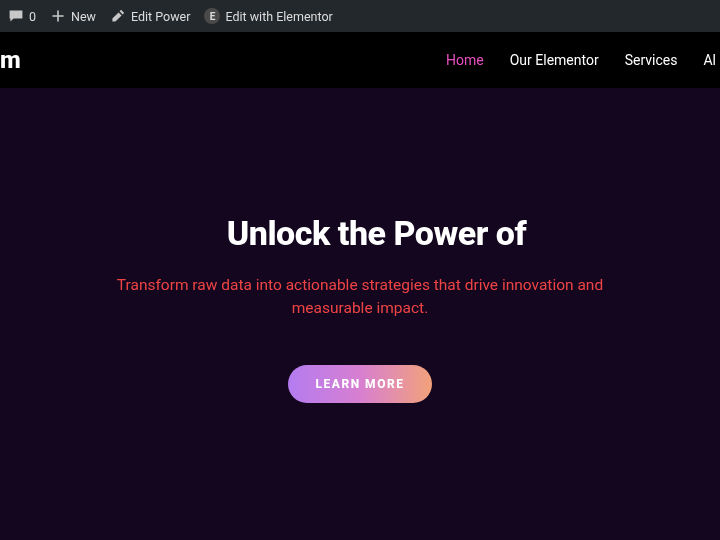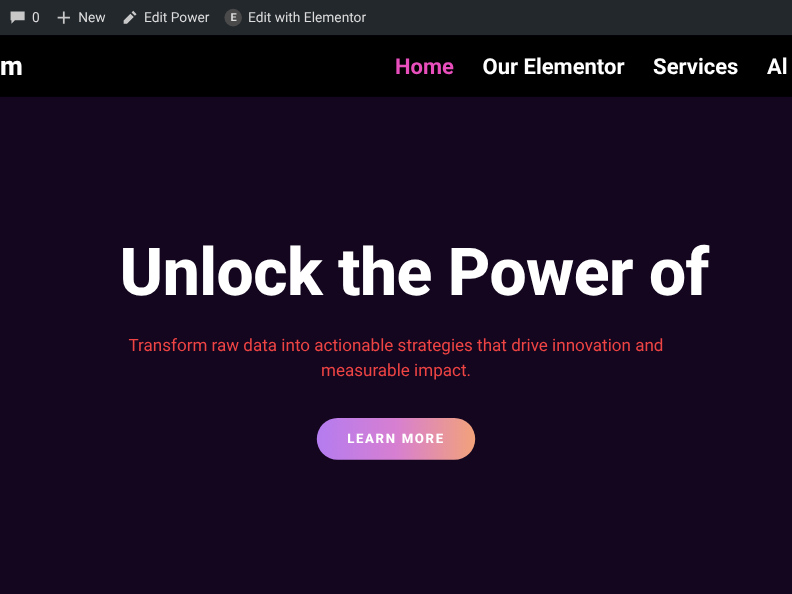--- a/index.html
+++ b/index.html
@@ -10,34 +10,34 @@
   .wp-item { display: inline-flex; align-items: center; gap: 5px; cursor: pointer; }
   .wp-ico { width: 16px; height: 16px; display: inline-flex; align-items: center; justify-content: center; }
   .wp-ico svg { width: 16px; height: 16px; fill: #c8c8c8; }
   .elementor-ico { width:16px; height:16px; border-radius:50%; background:#4a4a4a; display:inline-flex; align-items:center; justify-content:center; color:#ddd; font-size:10px; font-weight:700; }
 
   
   .site-header { height: 56px; background: #000; display: flex; align-items: center; justify-content: space-between; padding: 0 0 0 0; }
   .logo-box { width: 56px; height: 40px; background: #000; margin-left: 0; display:flex; align-items:center; padding-left:0; }
   .logo-text { font-size: 24px; font-weight: 800; color: #fff; letter-spacing: -0.5px; }
   .nav { display: flex; align-items: center; gap: 26px; padding-right: 4px; }
-  .nav a { font-size: 20px; font-weight: 700; color: #fff; text-decoration: none; white-space: nowrap; cursor: pointer; }
+  .nav a { font-size: 14px; font-weight: 400; color: #fff; text-decoration: none; white-space: nowrap; cursor: pointer; }
   .nav a.active { color: #e84fbd; }
 
   
   .hero { width: 100%; text-align: center; padding-top: 100px; }
   .pill { display: inline-block; padding: 7px 20px; border: 1px solid; border-image: linear-gradient(90deg,#8e6bd9,#f2a27a) 1; border-radius: 22px; font-size: 12px; font-weight: 800; letter-spacing: 0.8px; color: #fff; position: relative; }
   
   .pill { border: none; }
   .pill::before { content:""; position:absolute; inset:0; border-radius:22px; padding:1px; background:linear-gradient(90deg,#8e6bd9,#f2a27a); -webkit-mask:linear-gradient(#fff 0 0) content-box, linear-gradient(#fff 0 0); -webkit-mask-composite: xor; mask-composite: exclude; pointer-events:none; }
   .pill-inner { position: relative; z-index:1; }
 
-  .hero h1 { font-size: 60px; font-weight: 800; line-height: 1.12; margin-top: 26px; letter-spacing: -0.5px; padding-left: 33px; }
+  .hero h1 { font-size: 34px; font-weight: 800; line-height: 1.12; margin-top: 26px; letter-spacing: -0.5px; padding-left: 33px; }
   .hero p { margin-top: 22px; font-size: 15.5px; line-height: 1.45; color: #ef4444; max-width: 560px; margin-left:auto; margin-right:auto; }
-  .cta { display:inline-block; margin-top: 32px; padding: 12px 28px; border-radius: 26px; font-size: 12px; font-weight: 800; letter-spacing: 1.5px; color:#fff; background: linear-gradient(90deg, #b47cf0 0%, #d77fd1 50%, #f2a27a 100%); cursor:pointer; }
+  .cta { display:inline-block; margin-top: 46px; padding: 12px 28px; border-radius: 26px; font-size: 12px; font-weight: 800; letter-spacing: 1.5px; color:#fff; background: linear-gradient(90deg, #b47cf0 0%, #d77fd1 50%, #f2a27a 100%); cursor:pointer; }
 </style>
 </head>
 <body>
 
 <div class="wp-bar">
   <span class="wp-item">
     <span class="wp-ico">
       <svg viewBox="0 0 20 20">
           <path d="M2 3h16v10H7l-4 4v-4H2z"></path>
         </svg>

